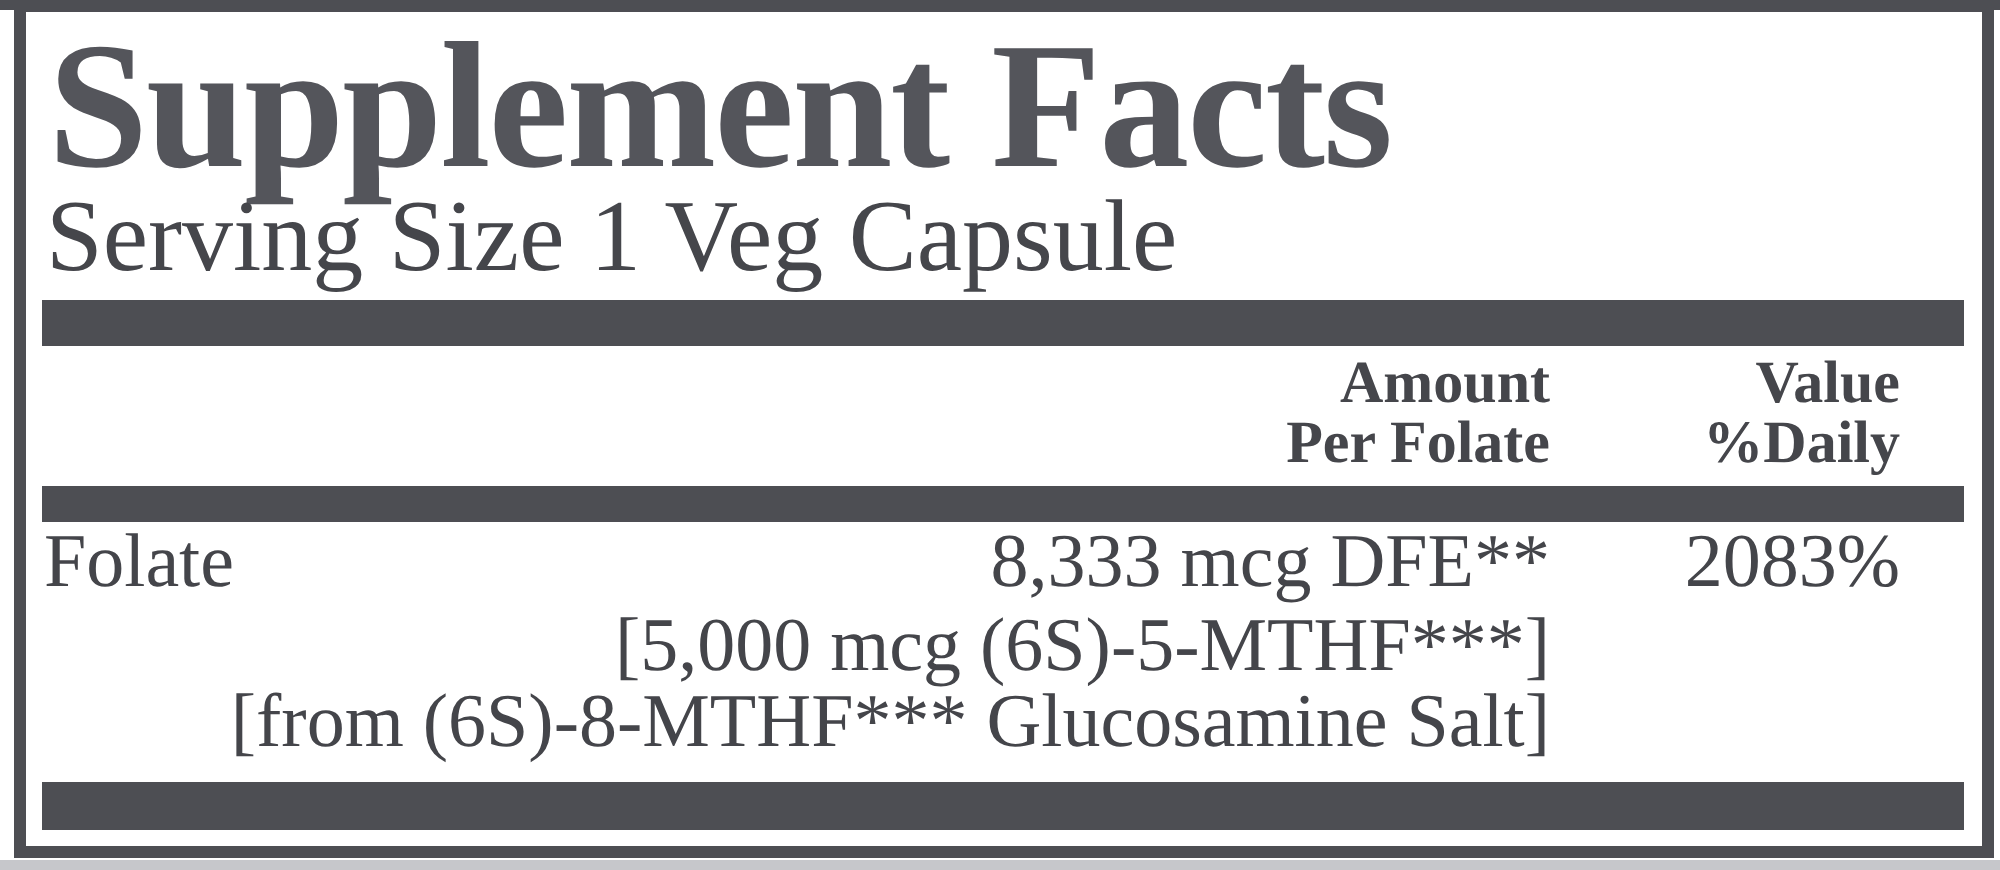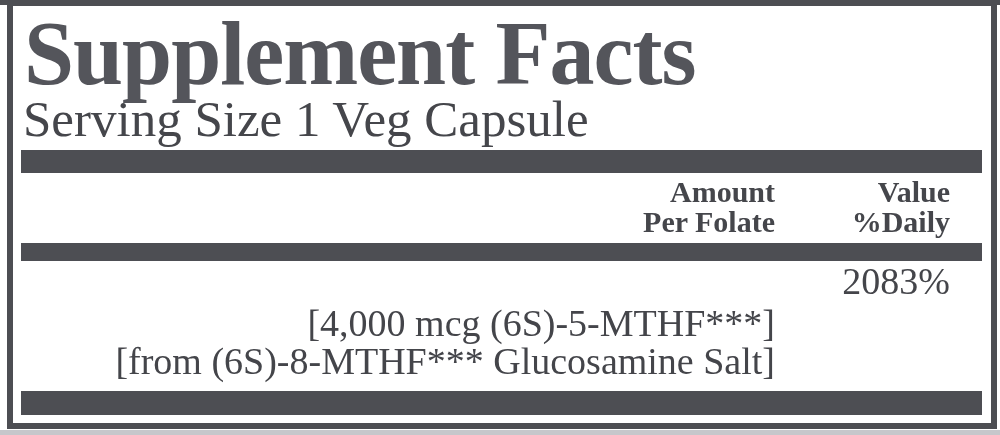--- a/index.html
+++ b/index.html
@@ -111,22 +111,24 @@
     <div>Per Folate</div>
   </div>
 
   <div class="hdr hdr-dv">
     <div>Value</div>
     <div>%Daily</div>
   </div>
 
   <div class="bar bar2"></div>
 
+  <div class="cell row1 cell-name">Folate</div>
+  <div class="cell row1 cell-amount">8,333 mcg DFE**</div>
   <div class="cell row1 cell-dv">2083%</div>
 
-  <div class="cell row2 cell-amount">[4,000 mcg (6S)-5-MTHF***]</div>
+  <div class="cell row2 cell-amount">[5,000 mcg (6S)-5-MTHF***]</div>
 
   <div class="cell row3 cell-amount">[from (6S)-8-MTHF*** Glucosamine Salt]</div>
 
   <div class="bar bar3"></div>
   <div class="bottom-strip"></div>
 
 </div>
 
 </body></html>

